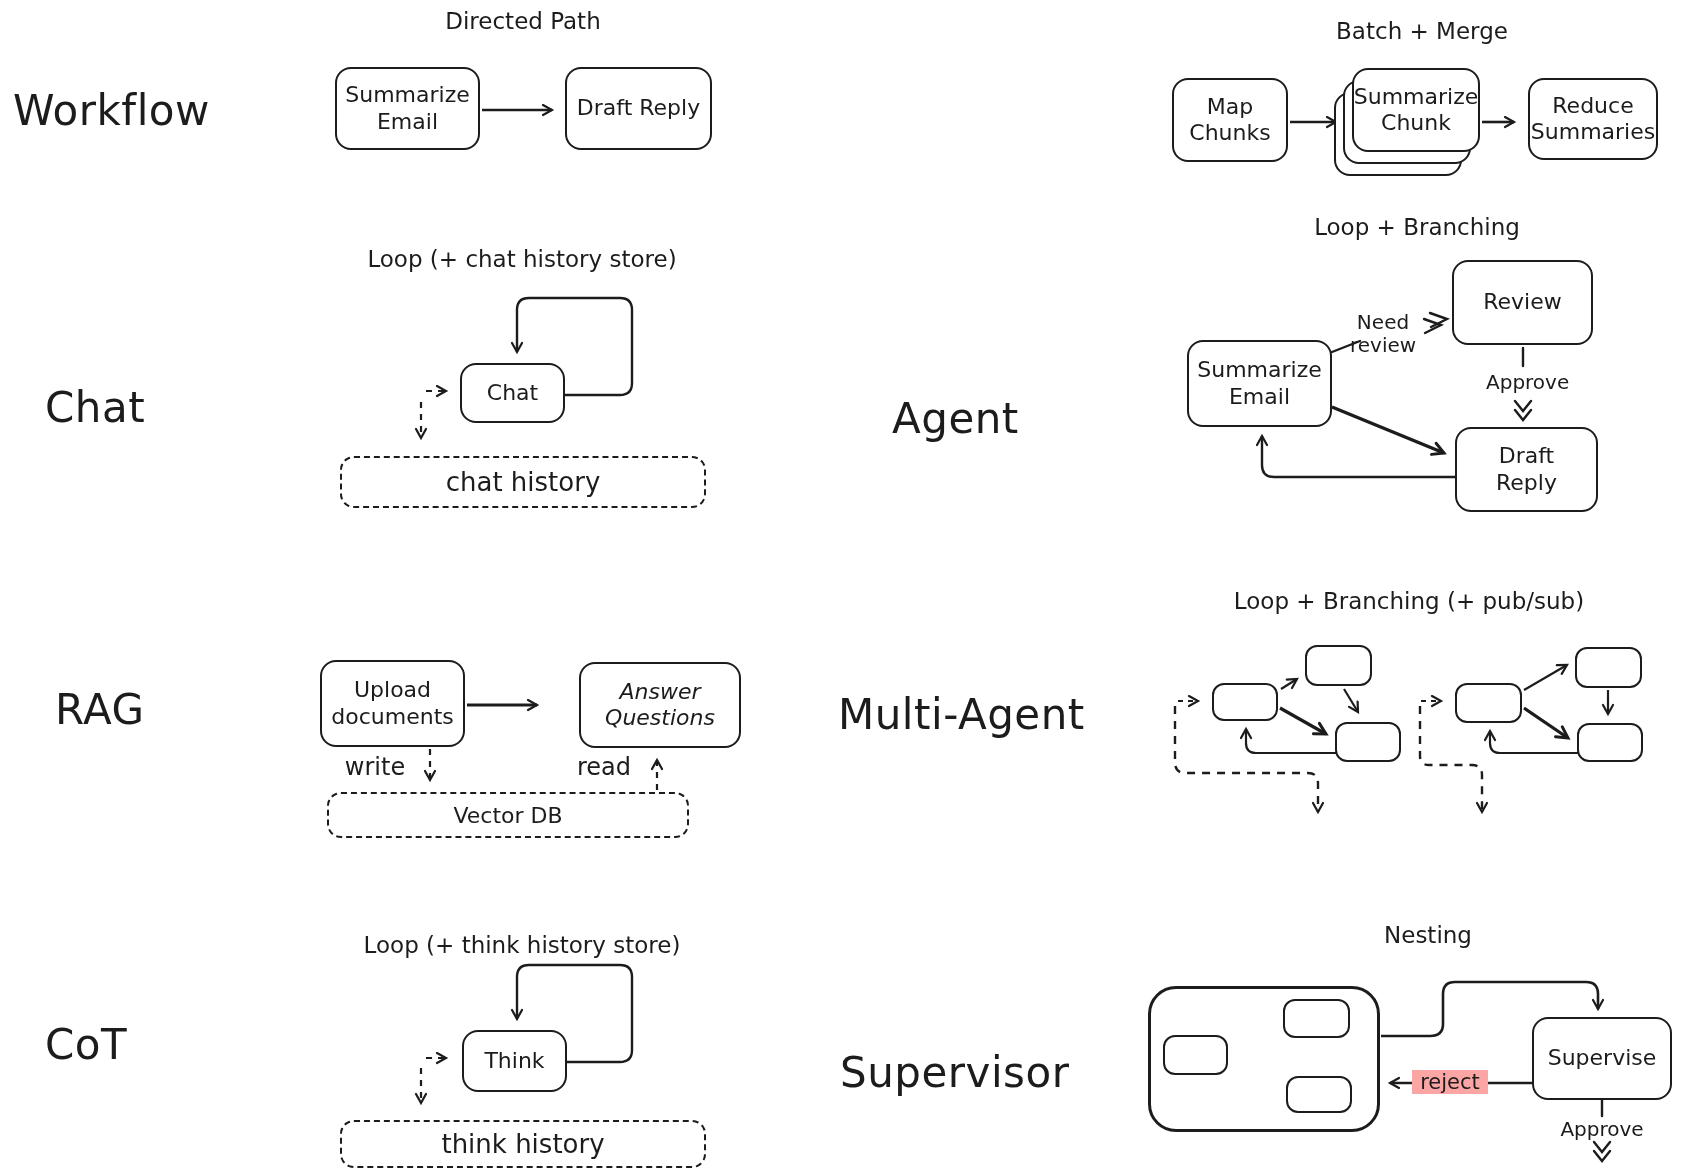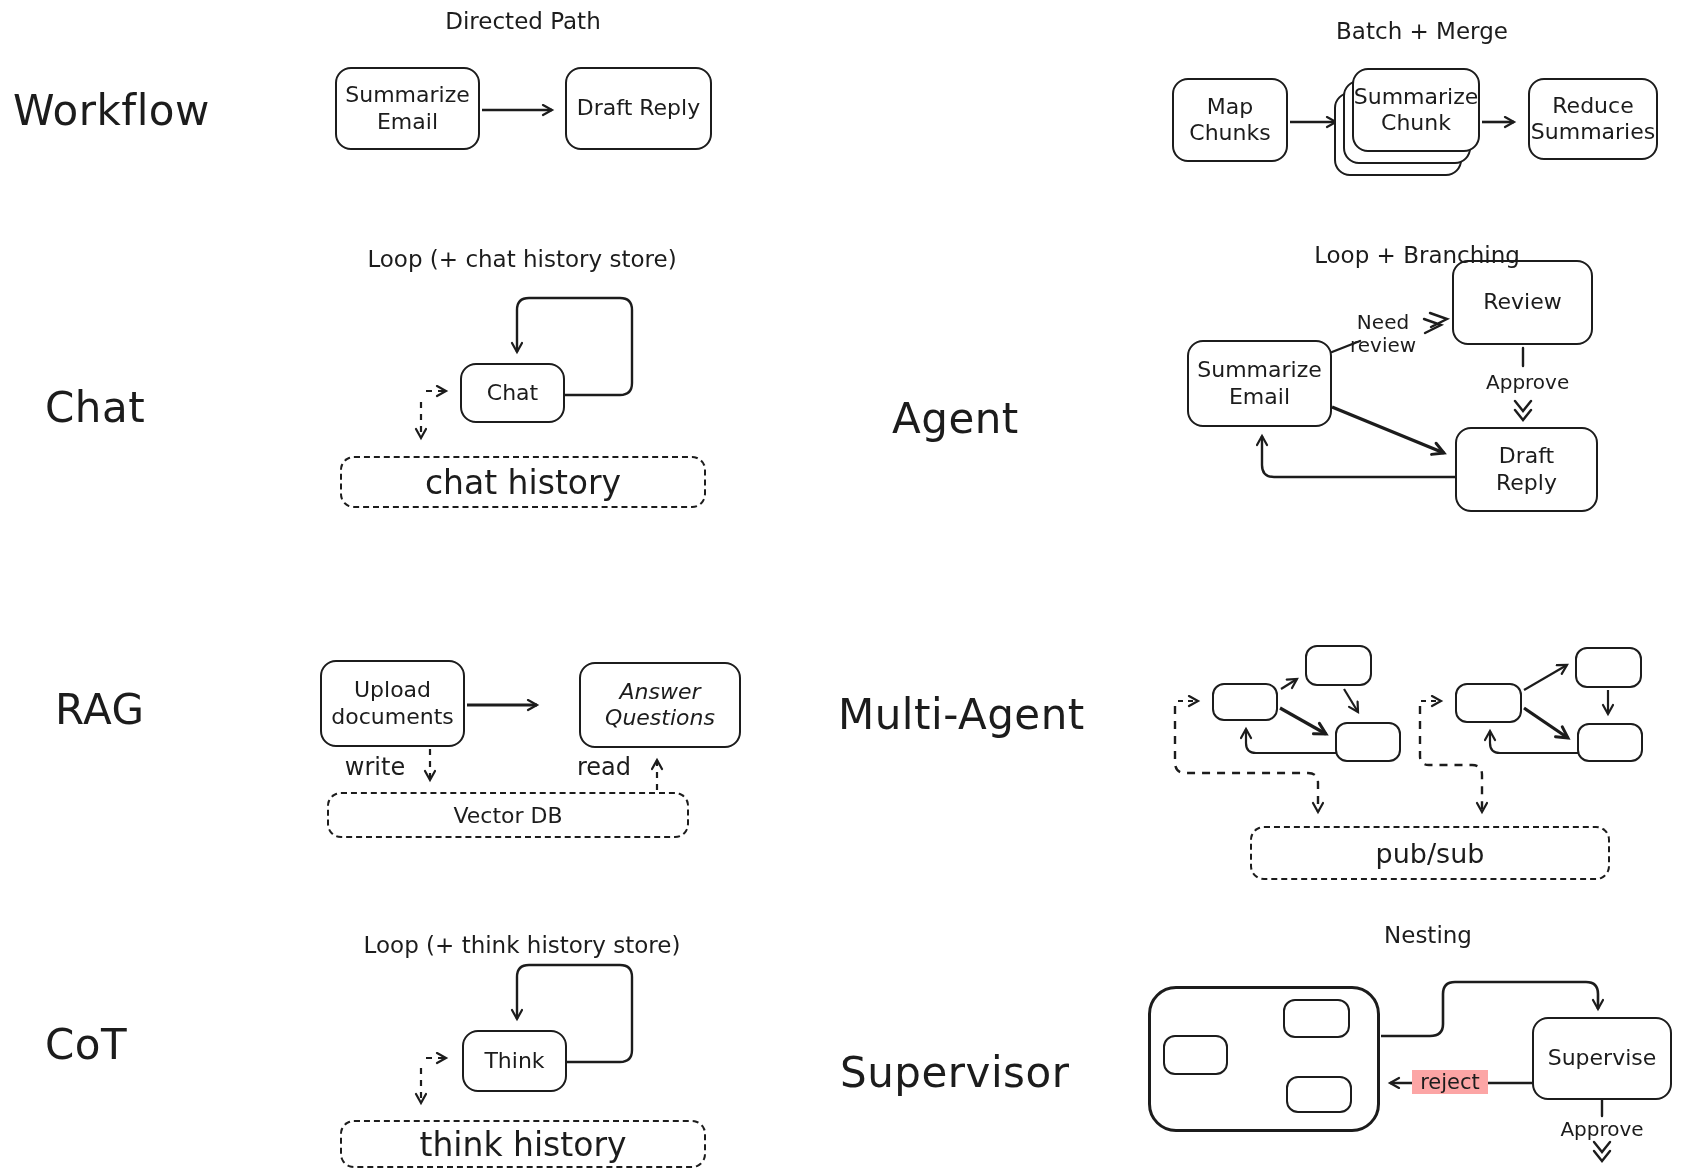--- a/index.html
+++ b/index.html
@@ -70,21 +70,21 @@
     position: absolute;
     z-index: 2;
     box-sizing: border-box;
     background: #ffffff;
     border: 2.6px dashed #1c1c1c;
     border-radius: 14px;
     display: flex;
     align-items: center;
     justify-content: center;
     text-align: center;
-    font-size: 33px;
+    font-size: 26px;
   }
   .edge-label {
     position: absolute;
     z-index: 4;
     font-size: 20px;
     text-align: center;
     line-height: 1.15;
     color: #1c1c1c;
     white-space: nowrap;
   }
@@ -172,45 +172,45 @@
   <div class="ghost" style="left:1343px; top:80px; width:128px; height:84px;"></div>
   <div class="node" style="left:1352px; top:68px; width:128px; height:84px;">Summarize Chunk</div>
   <div class="node" style="left:1528px; top:78px; width:130px; height:82px;">Reduce Summaries</div>
 
   <div class="row-label" style="left:45px; top:383px;">Chat</div>
   <div class="panel-title" style="left:322px; top:246px; width:400px;">Loop (+ chat history store)</div>
   <div class="node" style="left:460px; top:363px; width:105px; height:60px;">Chat</div>
   <div class="store" style="left:340px; top:456px; width:366px; height:52px;">chat history</div>
 
   <div class="row-label" style="left:892px; top:394px;">Agent</div>
-  <div class="panel-title" style="left:1267px; top:214px; width:300px;margin-top:28px;">Loop + Branching</div>
+  <div class="panel-title" style="left:1267px; top:214px; width:300px;">Loop + Branching</div>
   <div class="node" style="left:1452px; top:260px; width:141px; height:85px;">Review</div>
   <div class="node" style="left:1187px; top:340px; width:145px; height:87px;">Summarize Email</div>
   <div class="node" style="left:1455px; top:427px; width:143px; height:85px;">Draft Reply</div>
   <div class="edge-label" style="left:1350px; top:311px; width:66px;">
     <span>Need</span><br>
     <span>review</span>
   </div>
   <div class="edge-label" style="left:1486px; top:371px; width:76px;">Approve</div>
 
   <div class="row-label" style="left:55px; top:685px;">RAG</div>
   <div class="node" style="left:320px; top:660px; width:145px; height:87px;">Upload documents</div>
   <div class="node" style="left:579px; top:662px; width:162px; height:86px;font-style:italic;">Answer Questions</div>
   <div class="edge-label" style="left:342px; top:754px; width:66px; font-size:24px;">write</div>
   <div class="edge-label" style="left:575px; top:754px; width:58px; font-size:24px;">read</div>
   <div class="store" style="left:327px; top:792px; width:362px; height:46px; font-size:22px;">Vector DB</div>
 
   <div class="row-label" style="left:838px; top:690px;">Multi-Agent</div>
+  <div class="panel-title" style="left:1224px; top:588px; width:370px;">Loop + Branching (+ pub/sub)</div>
   <div class="node mini" style="left:1212px; top:683px; width:66px; height:38px;"></div>
   <div class="node mini" style="left:1305px; top:645px; width:67px; height:41px;"></div>
   <div class="node mini" style="left:1335px; top:722px; width:66px; height:40px;"></div>
   <div class="node mini" style="left:1455px; top:683px; width:67px; height:40px;"></div>
   <div class="node mini" style="left:1575px; top:647px; width:67px; height:41px;"></div>
   <div class="node mini" style="left:1577px; top:723px; width:66px; height:39px;"></div>
-  <div class="store" style="left:1250px; top:826px; width:360px; height:54px; font-size:27px;">pub/sub</div>
 
   <div class="row-label" style="left:45px; top:1020px;">CoT</div>
   <div class="panel-title" style="left:322px; top:932px; width:400px;">Loop (+ think history store)</div>
   <div class="node" style="left:462px; top:1030px; width:105px; height:62px;">Think</div>
   <div class="store" style="left:340px; top:1120px; width:366px; height:48px;">think history</div>
 
   <div class="row-label" style="left:840px; top:1048px;">Supervisor</div>
   <div class="panel-title" style="left:1328px; top:922px; width:200px;">Nesting</div>
   <div class="container-frame" style="left:1148px; top:986px; width:232px; height:146px;"></div>
   <div class="node mini" style="left:1163px; top:1035px; width:65px; height:40px;"></div>

